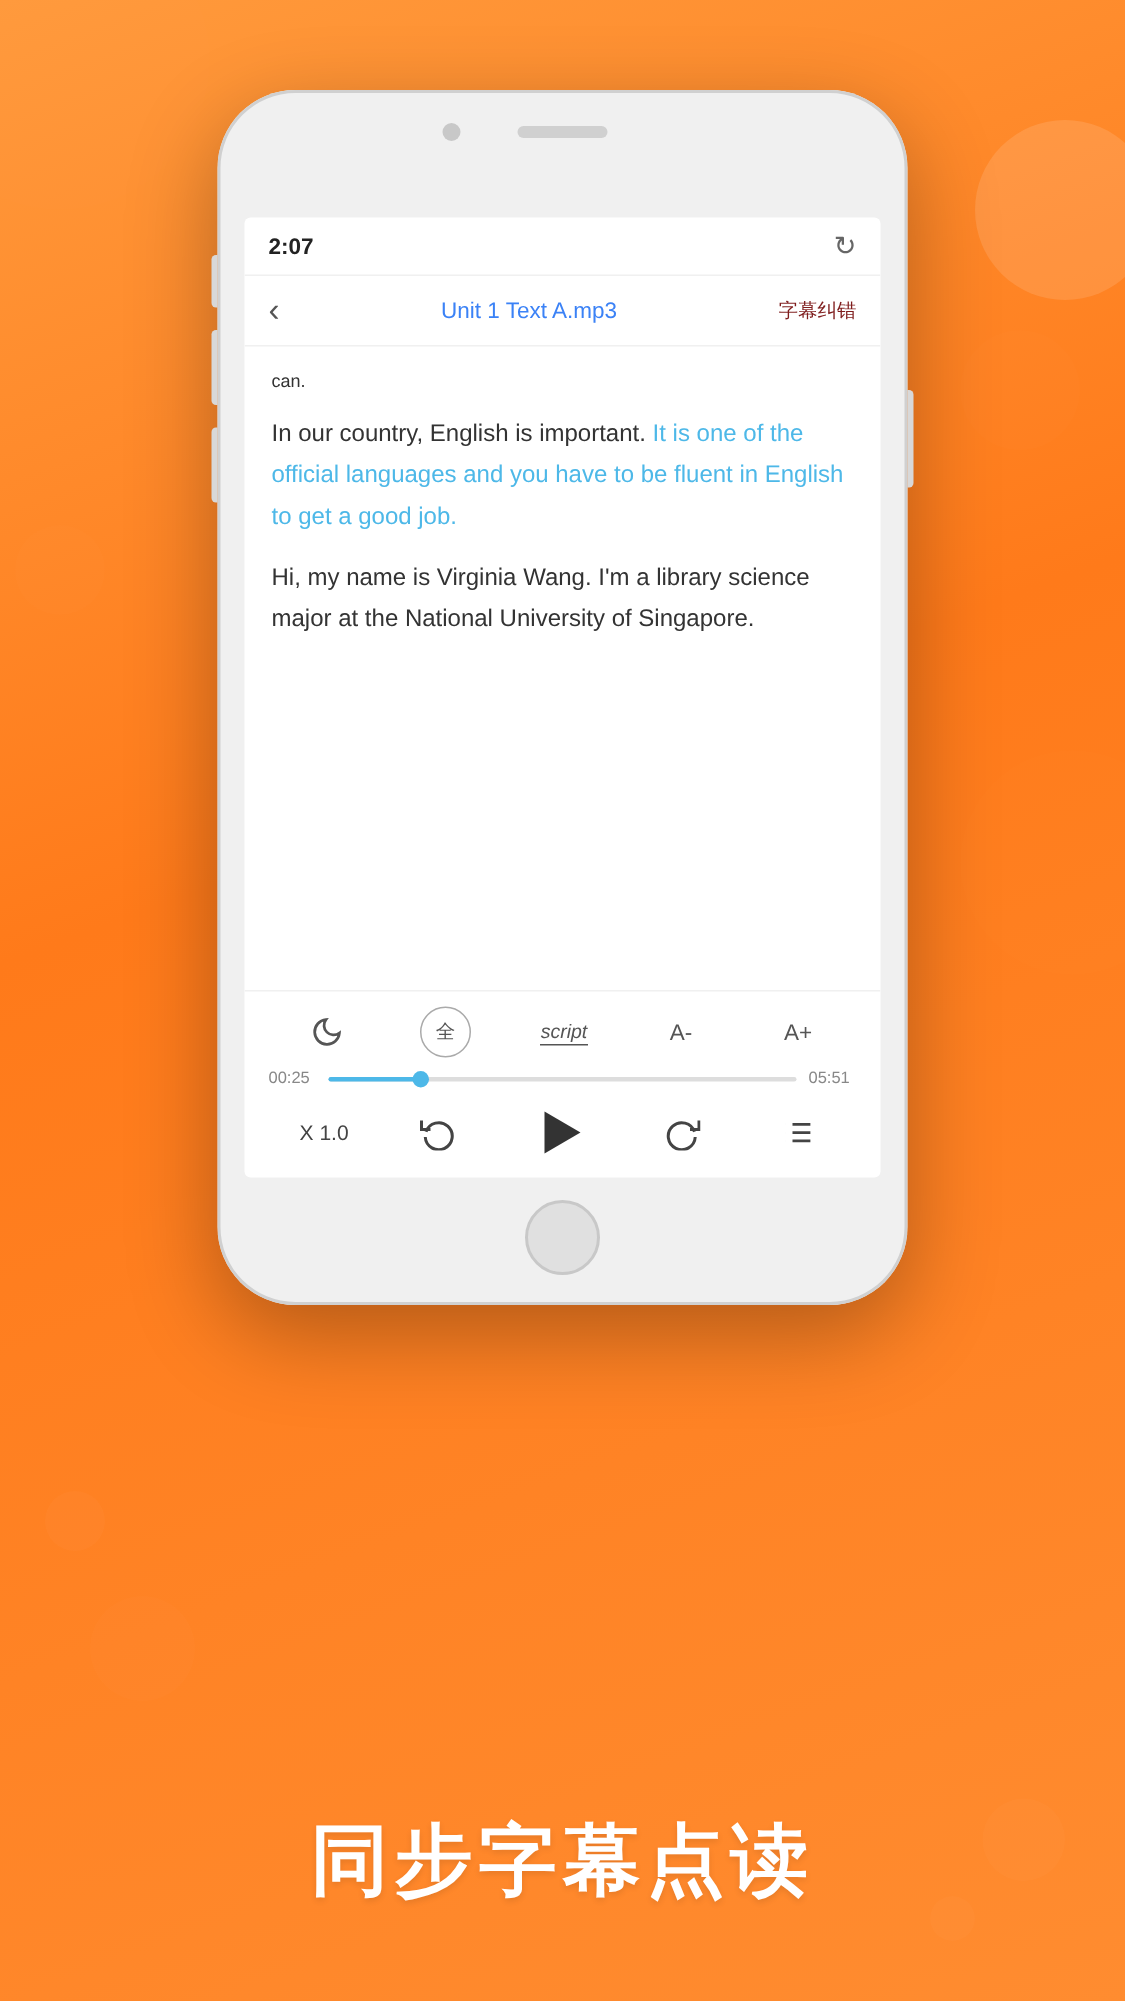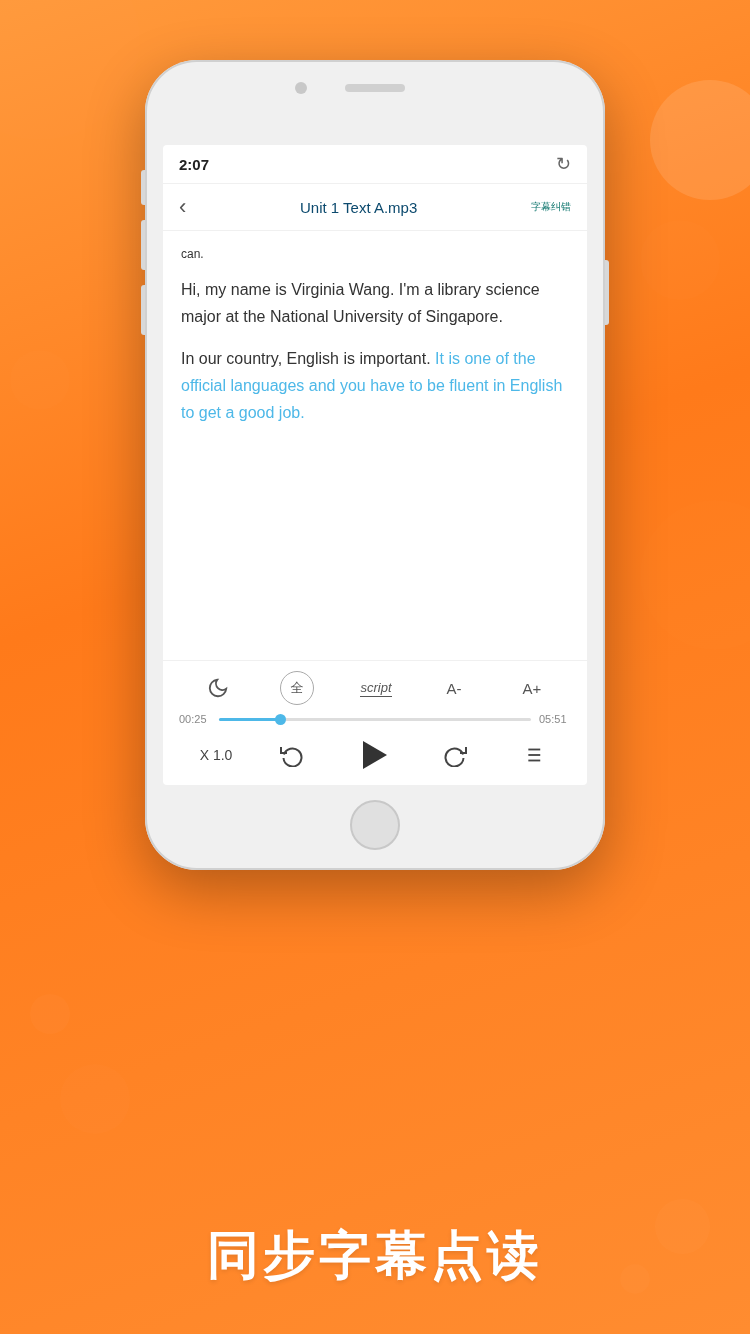--- a/index.html
+++ b/index.html
@@ -131,27 +131,27 @@
     }
 
     .nav-back {
       font-size: 22px;
       color: #555;
       cursor: pointer;
     }
 
     .nav-title {
       font-size: 15px;
-      color: #0c4a6e;
+      color: #3b82f6;
       font-weight: 500;
     }
 
     .nav-subtitle-err {
-      font-size: 10px;
-      color: #0f766e;
+      font-size: 13px;
+      color: #7f1d1d;
     }
 
     .screen-content {
       flex: 1;
       padding: 14px 18px;
       overflow: hidden;
     }
 
     .text-small {
       font-size: 12px;
@@ -303,21 +303,21 @@
       display: flex;
       align-items: center;
       justify-content: center;
       width: 36px;
       height: 36px;
     }
 
     
     .bottom-section {
       position: absolute;
-      bottom: 0;
+      bottom: 15px;
       left: 0;
       right: 0;
       padding: 30px 40px 23px;
       text-align: center;
     }
 
     .main-title {
       font-size: 52px;
       font-weight: 700;
       color: white;
@@ -380,24 +380,24 @@
       </div>
 
       <div class="screen-nav">
         <span class="nav-back">‹</span>
         <span class="nav-title">Unit 1 Text A.mp3</span>
         <span class="nav-subtitle-err">字幕纠错</span>
       </div>
 
       <div class="screen-content">
         <p class="text-small">can.</p>
-        <p class="text-paragraph">Hi, my name is Virginia Wang. I'm a library science major at the National University of Singapore.</p>
         <p class="text-paragraph">
           <span>In our country, English is important. </span><span class="text-highlight">It is one of the official languages and you have to be fluent in English to get a good job.</span>
         </p>
+        <p class="text-paragraph">Hi, my name is Virginia Wang. I'm a library science major at the National University of Singapore.</p>
       </div>
 
       <div class="player-controls">
 
         <div class="control-icons">
 
           <div class="ctrl-icon">
             <svg width="22" height="22" viewBox="0 0 24 24" fill="none" stroke="#555" stroke-width="2">
               <path d="M21 12.79A9 9 0 1 1 11.21 3a7 7 0 0 0 9.79 9.79z"></path>
             </svg>

